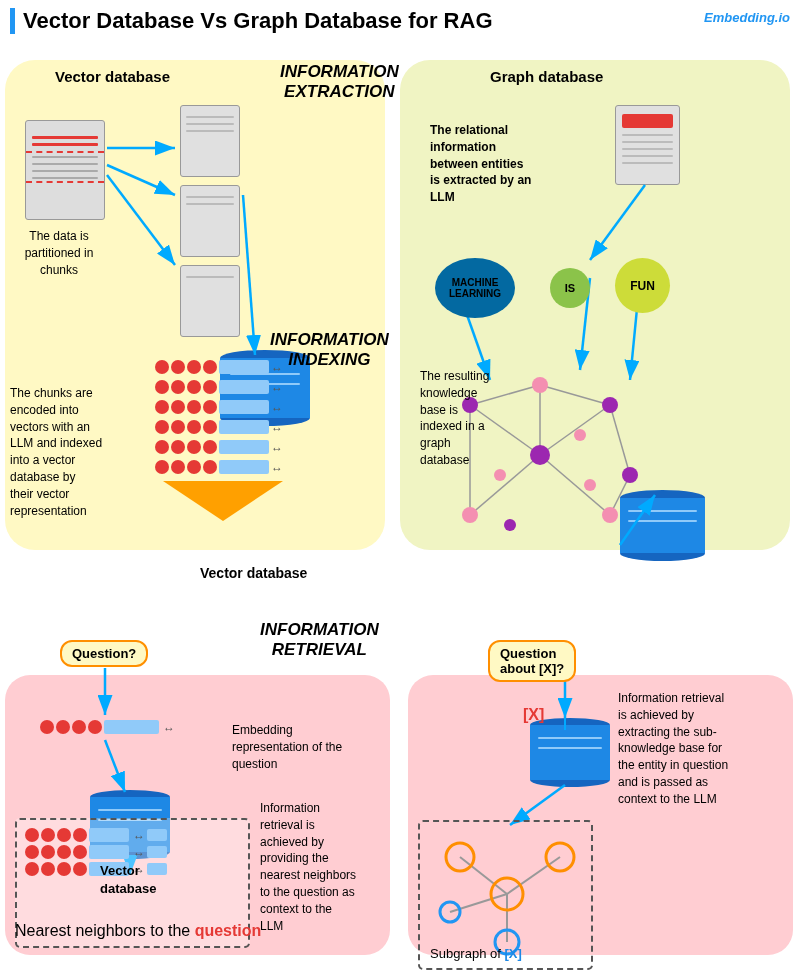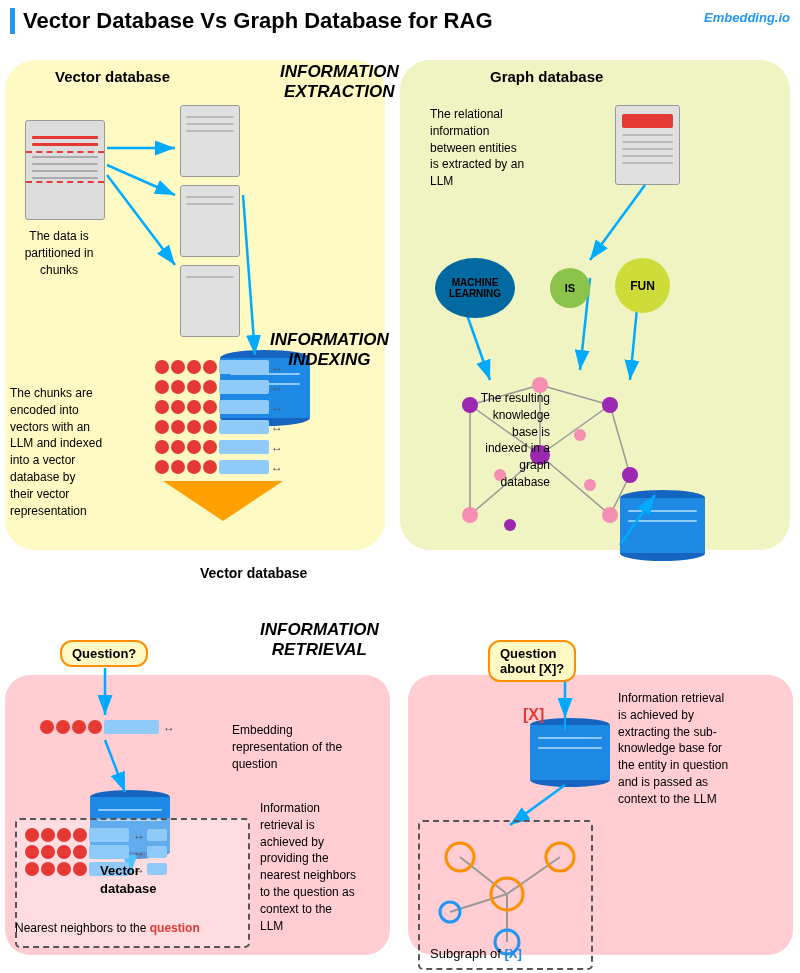--- a/index.html
+++ b/index.html
@@ -354,25 +354,25 @@
   <div style="width:65px;height:80px;background:#e0e0e0;border:1.5px solid #999;border-radius:3px;position:relative;">
     <div style="position:absolute;left:6px;top:8px;right:6px;height:14px;background:#e53935;border-radius:2px;"></div>
     <div style="position:absolute;left:6px;top:28px;right:6px;height:2px;background:#bbb;border-radius:1px;"></div>
     <div style="position:absolute;left:6px;top:35px;right:6px;height:2px;background:#bbb;border-radius:1px;"></div>
     <div style="position:absolute;left:6px;top:42px;right:6px;height:2px;background:#bbb;border-radius:1px;"></div>
     <div style="position:absolute;left:6px;top:49px;right:6px;height:2px;background:#bbb;border-radius:1px;"></div>
     <div style="position:absolute;left:6px;top:56px;right:6px;height:2px;background:#bbb;border-radius:1px;"></div>
   </div>
 </div>
 
-<div class="caption" style="top:106px;left:430px;width:160px;">The relational<br>information<br>between entities<br>is extracted by an<br>LLM</div>
+<div class="caption" style="top:122px;left:430px;width:160px;font-weight:bold;">The relational<br>information<br>between entities<br>is extracted by an<br>LLM</div>
 
 <div class="caption" style="top:385px;left:10px;width:145px;">The chunks are<br>encoded into<br>vectors with an<br>LLM and indexed<br>into a vector<br>database by<br>their vector<br>representation</div>
 
-<div class="caption" style="top:390px;left:420px;width:130px;text-align:right;">The resulting<br>knowledge<br>base is<br>indexed in a<br>graph<br>database</div>
+<div class="caption" style="top:368px;left:420px;width:130px;">The resulting<br>knowledge<br>base is<br>indexed in a<br>graph<br>database</div>
 
 <div class="section-label" style="top:565px;left:200px;font-size:14px;">Vector database</div>
 
 <div class="cylinder" style="top:350px;left:220px;">
   <div style="width:90px;height:16px;background:#1565C0;border-radius:50%;"></div>
   <div style="width:90px;height:60px;background:#1E88E5;margin-top:-8px;position:relative;">
     <div style="position:absolute;top:15px;left:10px;right:10px;height:2px;background:#90CAF9;border-radius:1px;"></div>
     <div style="position:absolute;top:25px;left:10px;right:10px;height:2px;background:#90CAF9;border-radius:1px;"></div>
   </div>
   <div style="width:90px;height:16px;background:#1565C0;border-radius:50%;margin-top:-8px;"></div>
@@ -540,21 +540,21 @@
         <div class="embed-cell-red"></div>
         <div class="embed-cell-red"></div>
         <div class="embed-cell-red"></div>
       <div class="embed-cell-blue" style="width:40px;"></div>
         <span class="embed-arrow">↔</span>
       <div style="width:20px;height:12px;background:#90CAF9;border-radius:2px;margin-left:2px;"></div>
     </div>
   </div>
 </div>
 
-<div class="caption" style="top:920px;left:15px;font-size:12px;">
+<div class="caption" style="top:920px;left:15px;font-size:16px;">
   Nearest neighbors to the <span class="highlight-red">question</span>
 </div>
 
 <div class="caption" style="top:800px;left:260px;width:135px;">Information<br>retrieval is<br>achieved by<br>providing the<br>nearest neighbors<br>to the question as<br>context to the<br>LLM</div>
 
 <div class="caption" style="top:690px;left:618px;width:175px;">Information retrieval<br>is achieved by<br>extracting the sub-<br>knowledge base for<br>the entity in question<br>and is passed as<br>context to the LLM</div>
 
 <div class="subgraph-container" style="top:820px;left:418px;">
   <svg width="175" height="145" viewBox="0 0 175 145">
 

